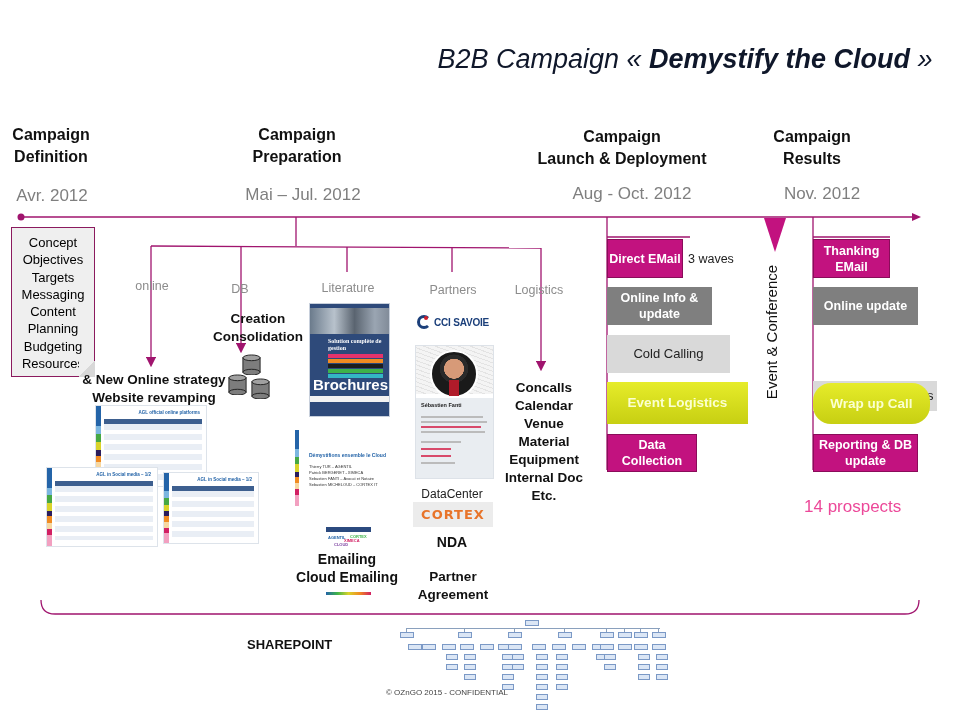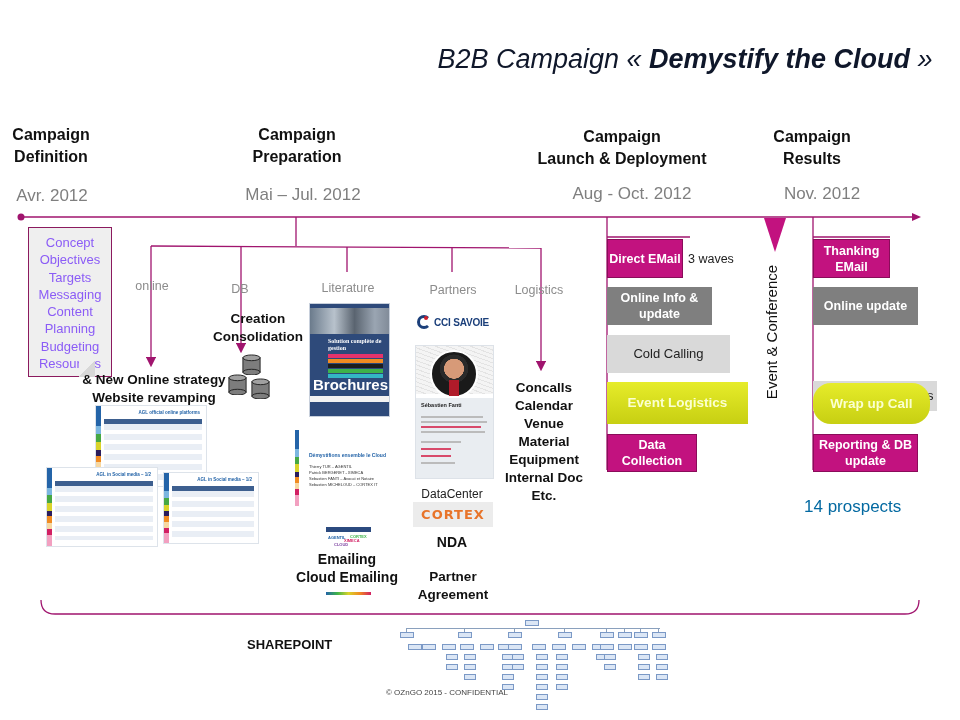--- a/index.html
+++ b/index.html
@@ -8,21 +8,21 @@
   .abs { position: absolute; }
 
   .title { left: 420px; top: 36px; width: 530px; text-align: center; font-size: 27px; color: #0f172a; font-style: italic; white-space: nowrap; margin-top: 8px; }
   .title b { font-weight: bold; }
 
   .phase { font-weight: bold; font-size: 16px; line-height: 22px; text-align: center; color: #111; }
   .date { font-size: 17px; color: #7f7f7f; text-align: center; white-space: nowrap; }
 
   svg.lines { position: absolute; left: 0; top: 0; width: 960px; height: 720px; }
 
-  .note { left: 28px; top: 227px; width: 84px; height: 150px; background: #efefef; border: 1.5px solid #8b1a5e; color: #8b5cf6; font-size: 13px; line-height: 17.3px; text-align: center; padding-top: 6px; }
+  .note { left: 11px; top: 227px; width: 84px; height: 150px; background: #efefef; border: 1.5px solid #8b1a5e; color: #000000; font-size: 13px; line-height: 17.3px; text-align: center; padding-top: 6px; }
   .note-fold { left: 79px; top: 361px; width: 16px; height: 16px; background: linear-gradient(135deg, #efefef 50%, #d8d8d8 50%); }
 
   .cat { font-size: 12.5px; color: #8c8c8c; text-align: center; }
   .blk { font-weight: bold; font-size: 13.5px; line-height: 18px; text-align: center; color: #111; }
 
   .box { display: flex; align-items: center; justify-content: center; text-align: center; font-weight: bold; font-size: 12.5px; line-height: 16px; }
   .magenta { background: #c2127f; color: #fff; border: 1px solid #8a0c5a; }
   .dgray { background: #7f7f7f; color: #fff; }
   .lgray { background: #d9d9d9; color: #222; font-weight: normal; font-size: 13px; }
   .lime { background: linear-gradient(#e6ec2a, #c7cf12); color: #fbffd0; font-size: 13.5px; }
@@ -260,21 +260,21 @@
 <div class="abs box magenta" style="left:607px;top:434px;width:90px;height:38px;">Data Collection</div>
 
 <div class="abs" style="left:655px;top:320px;width:240px;height:24px;transform:rotate(-90deg);text-align:center;font-size:15px;color:#111;white-space:nowrap;">Event &amp; Conference</div>
 
 <div class="abs box magenta" style="left:813px;top:239px;width:77px;height:39px;">Thanking EMail</div>
 <div class="abs box dgray" style="left:813px;top:287px;width:105px;height:38px;">Online update</div>
 <div class="abs box lgray" style="left:813px;top:335px;width:124px;height:30px;margin-top:46px;">Follow up Prospects</div>
 <div class="abs box lime" style="left:813px;top:383px;width:117px;height:41px;border-radius:18px;">Wrap up Call</div>
 <div class="abs box magenta" style="left:813px;top:434px;width:105px;height:38px;">Reporting &amp; DB update</div>
 
-<div class="abs" style="left:804px;top:497px;font-size:17px;color:#0369a1;">14 prospects</div>
+<div class="abs" style="left:804px;top:497px;font-size:17px;color:#ec4899;">14 prospects</div>
 
 <div class="abs sharepoint-label">SHAREPOINT</div>
 <div class="abs" id="sp-tree" style="left:400px;top:618px;width:270px;height:80px;">
     <div class="sp-node" style="left: 125px; top: 2px; width: 14px;"></div>
     <div style="position: absolute; background: rgb(138, 160, 189); left: 6px; top: 10px; width: 254px; height: 1px;"></div>
     <div style="position: absolute; background: rgb(138, 160, 189); left: 6px; top: 10px; width: 1px; height: 4px;"></div>
     <div class="sp-node" style="left: 0px; top: 14px; width: 14px;"></div>
     <div class="sp-node" style="left: 8px; top: 26px; width: 14px;"></div>
     <div style="position: absolute; background: rgb(138, 160, 189); left: 64px; top: 10px; width: 1px; height: 4px;"></div>
     <div class="sp-node" style="left: 58px; top: 14px; width: 14px;"></div>

